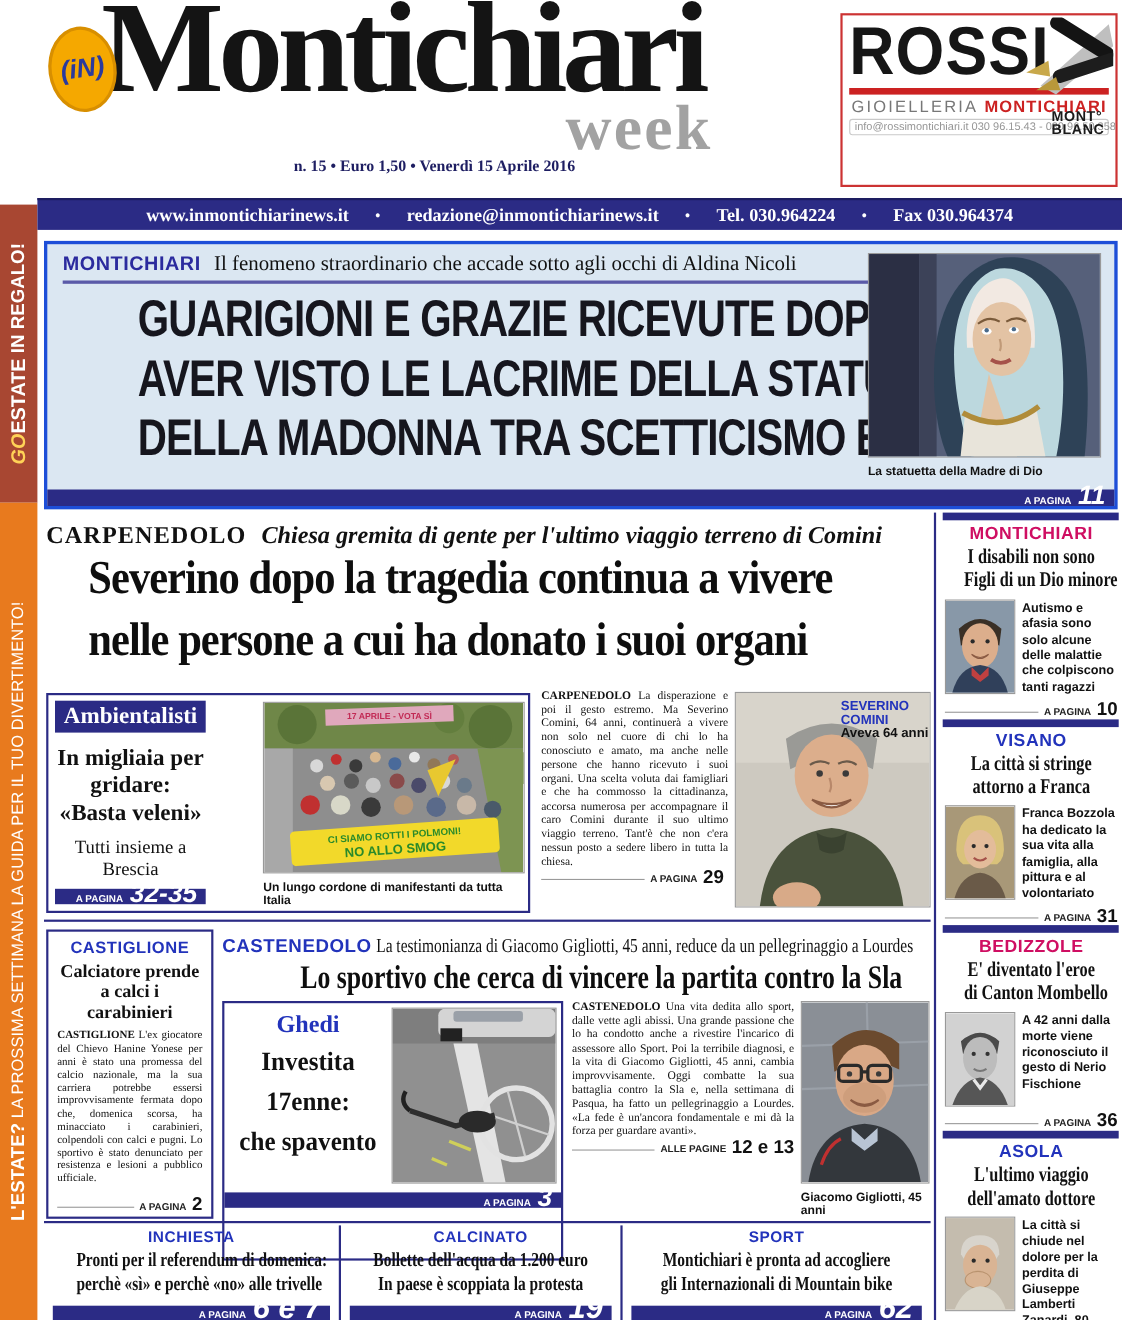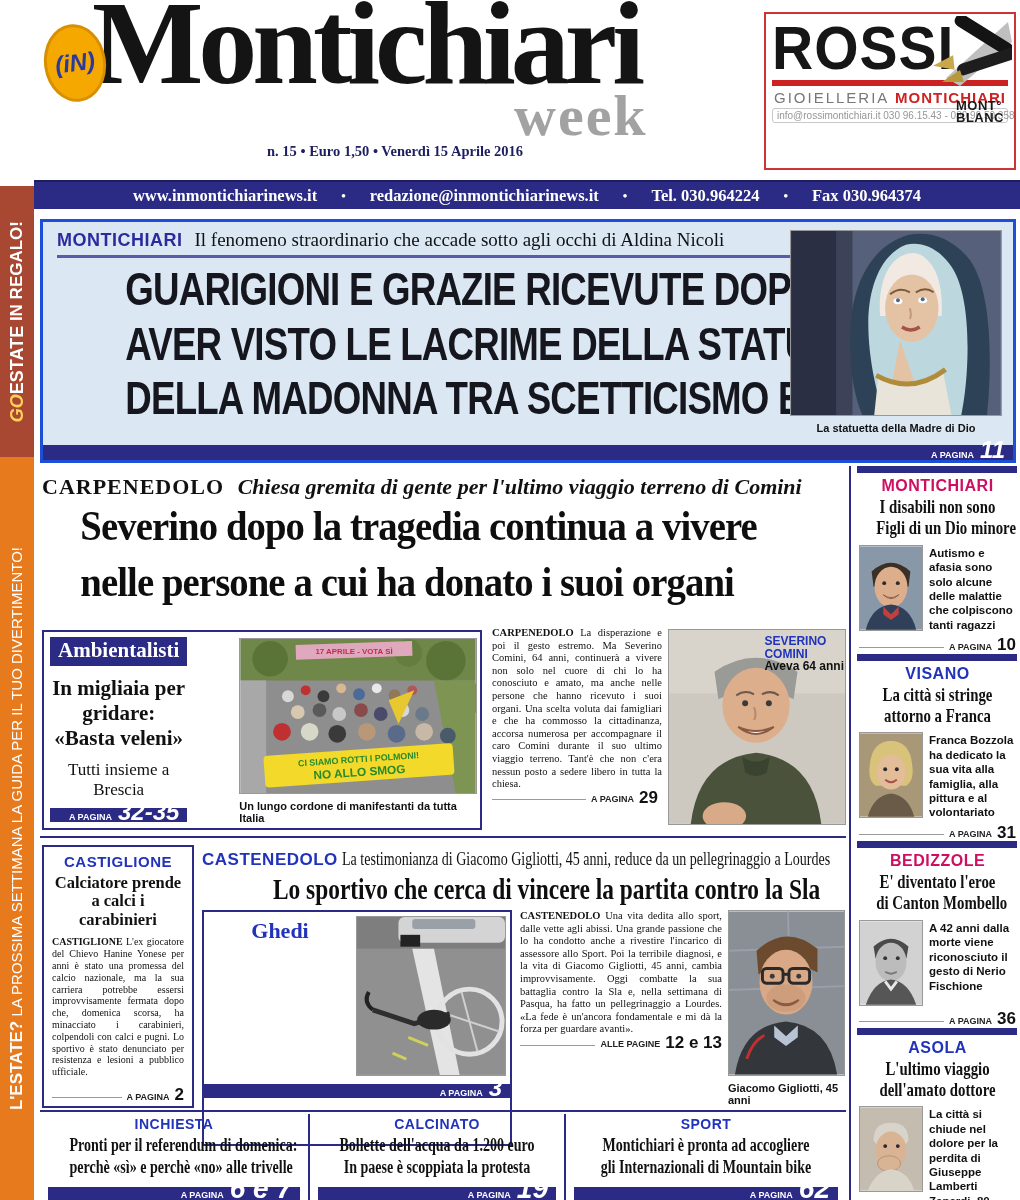--- a/index.html
+++ b/index.html
@@ -75,21 +75,21 @@
   
   #lead-box{position:absolute;left:40px;top:219px;width:976px;height:244px;background:#dbe7f2;
             border:3px solid #1d4ed8;}
   .lead-header{padding:7px 0 0 14px;width:748px;}
   .lead-header .sec-sans{font-size:18px;}
   .lead-kicker{font-size:19px;margin-left:8px;}
   .lead-rule{height:3px;background:#5a5aa8;width:736px;margin:4px 0 4px 14px;}
   .lead-headlines{width:748px;text-align:center;}
   .lead-line{font-family:"Liberation Sans",sans-serif;font-weight:bold;font-size:47px;
              line-height:1.16;letter-spacing:-1px;color:#16161e;}
-  #lead-photo{position:absolute;right:10px;top:8px;width:214px;text-align:center;}
+  #lead-photo{position:absolute;right:10px;top:8px;width:214px;}
   #lead-bar{position:absolute;left:0;right:0;bottom:0;height:15px;background:#2b2b85;}
 
   
   #carp-kicker{position:absolute;left:42px;top:474px;font-size:22px;white-space:nowrap;}
   #carp-kicker .csec{font-weight:bold;letter-spacing:1px;}
   #carp-kicker .ckick{font-weight:bold;font-style:italic;margin-left:8px;}
   #carp-headline{position:absolute;left:40px;top:498px;width:806px;text-align:left;
                  font-weight:bold;font-size:43px;line-height:1.3;letter-spacing:-1px;color:#0e0e0e;}
   #amb-box{position:absolute;left:42px;top:630px;width:440px;height:200px;border:2px solid #2b2b85;
            display:flex;}
@@ -364,20 +364,25 @@
     <span class="fxi fx78" style="font-size:18px;">La testimonianza di Giacomo Gigliotti, 45 anni, reduce da un pellegrinaggio a Lourdes</span>
   </div>
   <div id="cast-headline">
     <span class="fx fx78">Lo sportivo che cerca di vincere la partita contro la Sla</span>
   </div>
 
   <div id="ghedi-box">
     <div class="ghedi-inner">
       <div class="ghedi-left">
         <div class="ghedi-sec blu">Ghedi</div>
+        <div class="ghedi-head">
+          <span class="fx fx95">Investita</span>
+          <span class="fx fx95">17enne:</span>
+          <span class="fx fx95">che spavento</span>
+        </div>
       </div>
       <div class="ghedi-right">
         <svg class="photo-frame" width="150" height="160" viewBox="0 0 150 160">
           <rect width="150" height="160" fill="#909090"></rect>
           <rect width="150" height="32" fill="#7e7e7e"></rect>
           <rect x="42" y="0" width="108" height="26" rx="6" fill="#d4d4d4"></rect>
           <rect x="56" y="2" width="64" height="10" rx="3" fill="#9aa0a8"></rect>
           <rect x="44" y="18" width="20" height="12" fill="#222"></rect>
           <path d="M56 32 L84 160 L104 160 L78 32Z" fill="#e4e4e4"></path>
           <circle cx="114" cy="106" r="33" fill="none" stroke="#e2e2e2" stroke-width="5"></circle>

